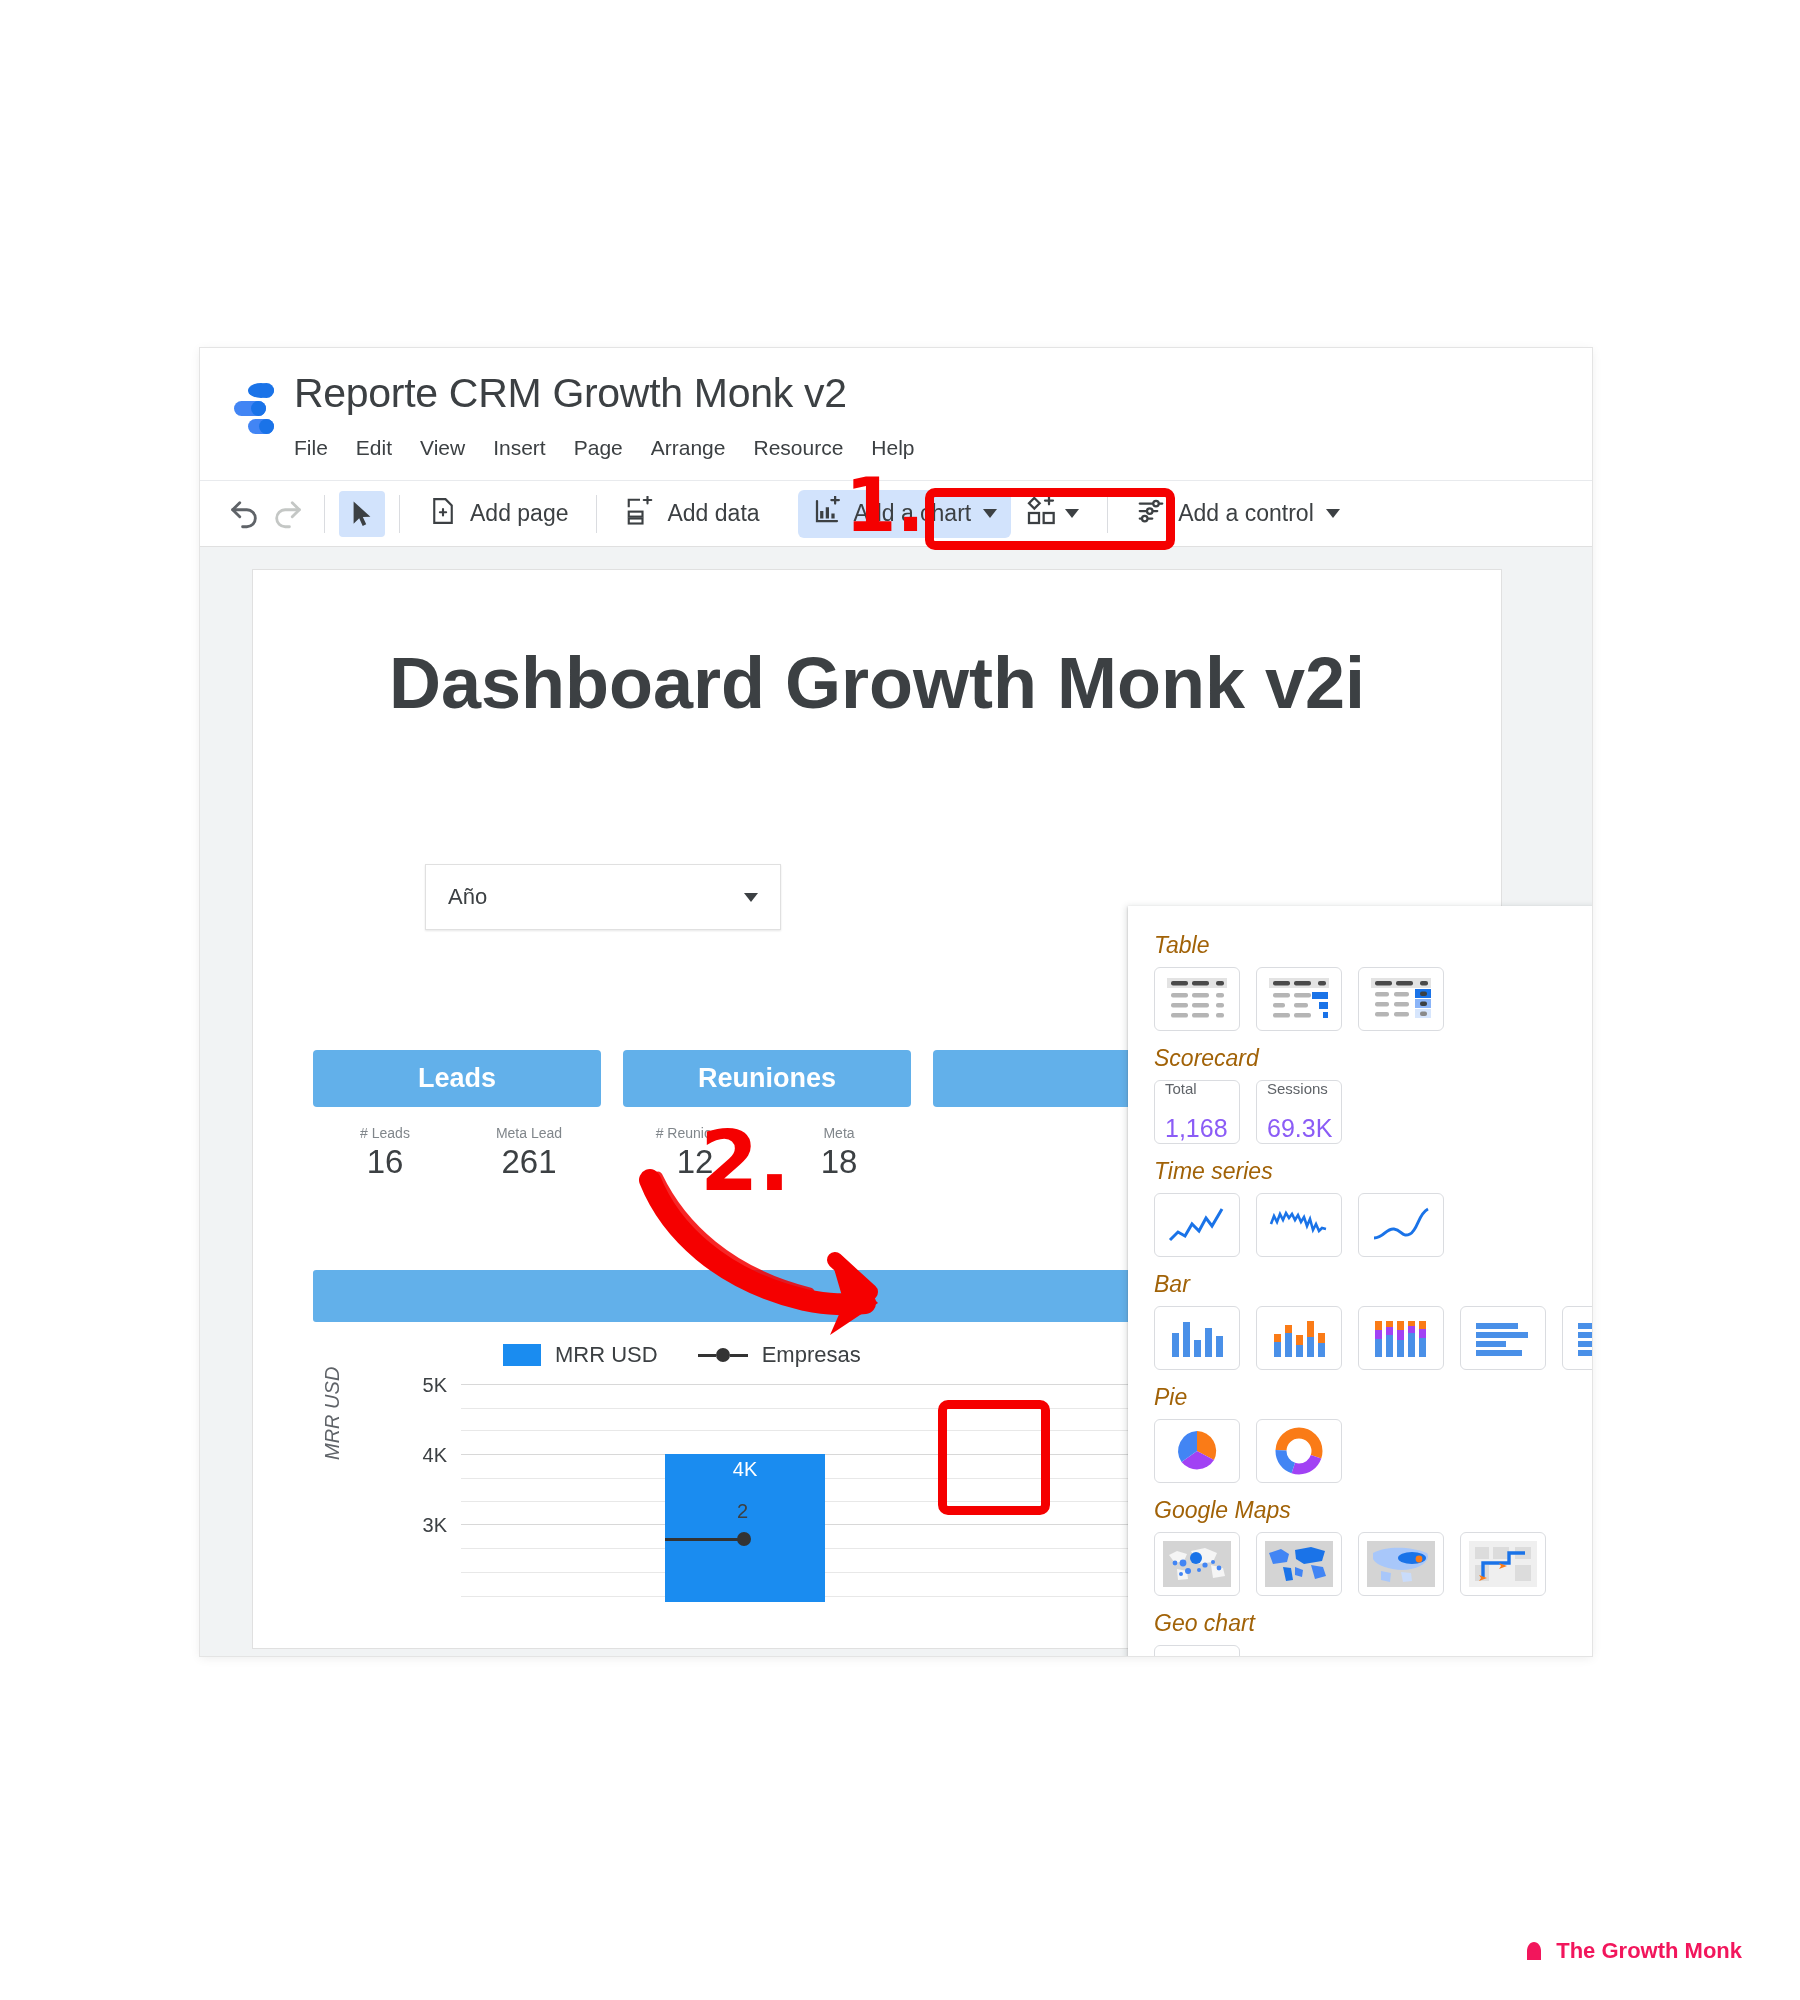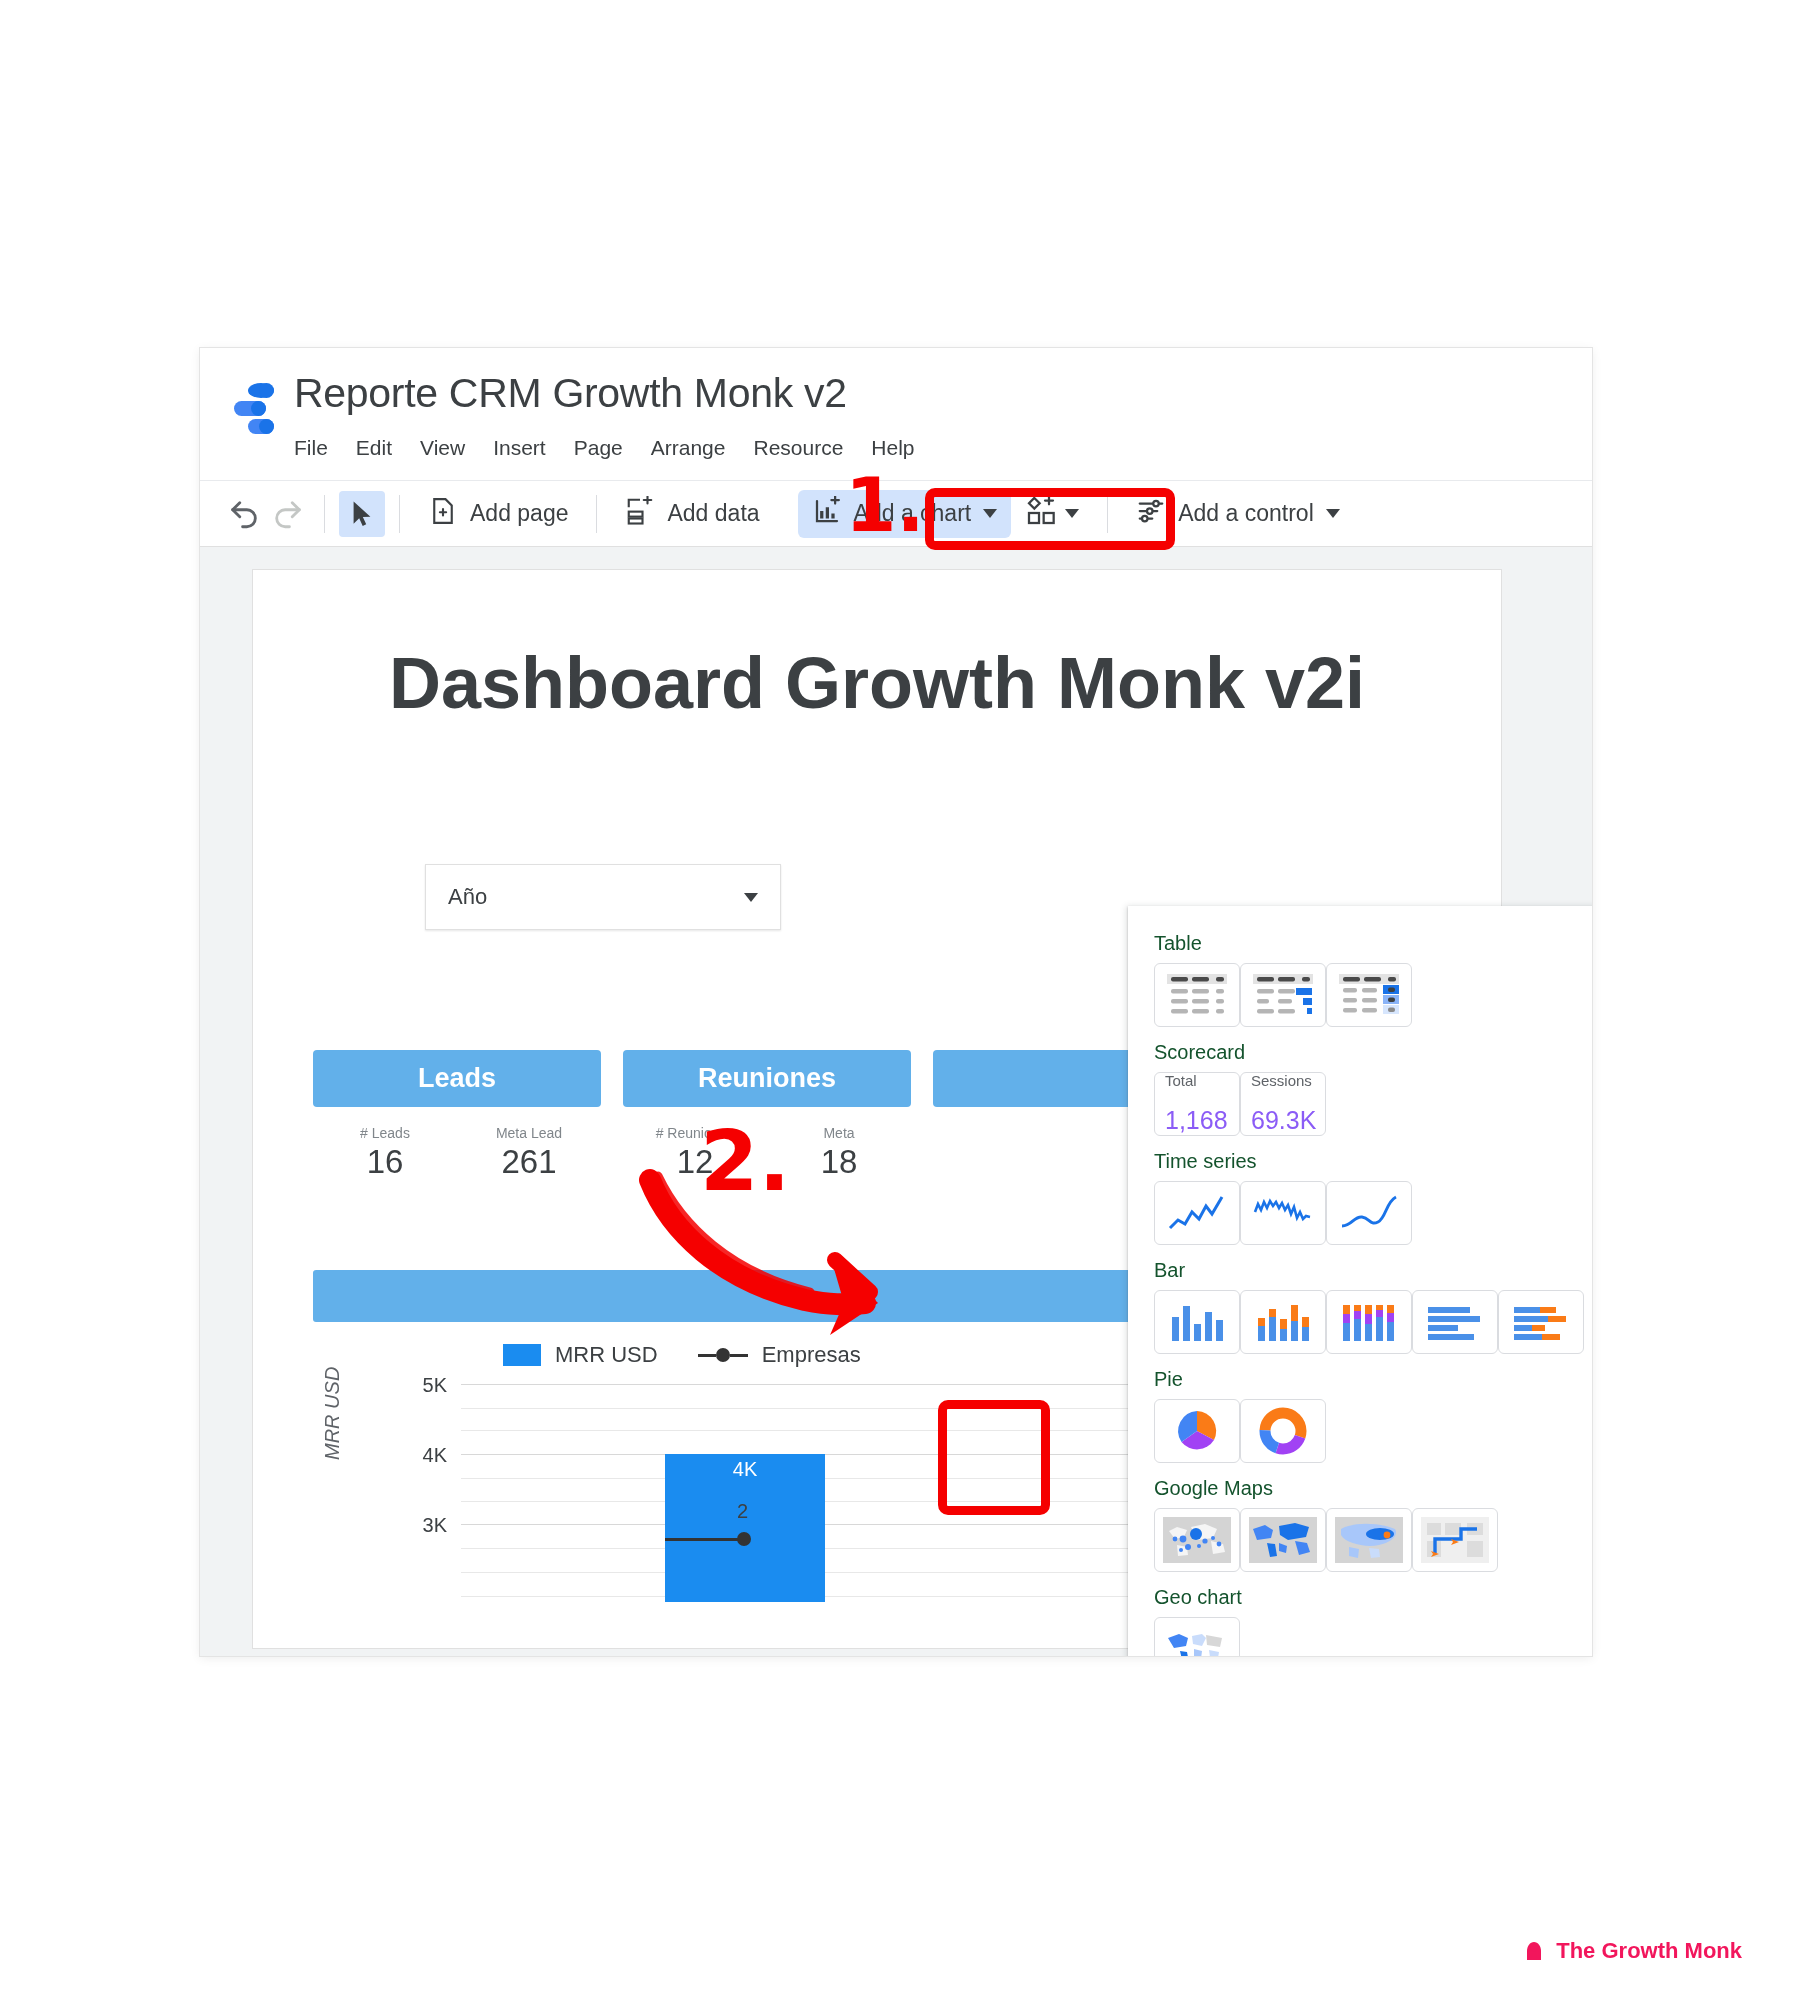--- a/index.html
+++ b/index.html
@@ -160,23 +160,23 @@
   .menu {
     position: absolute; left: 928px; top: 558px;
     width: 668px; height: 1090px;
     background: #fff;
     box-shadow: 0 2px 6px 2px rgba(60,64,67,.15), 0 1px 2px rgba(60,64,67,.3);
     padding: 18px 0 0 0;
     overflow: hidden;
     z-index: 20;
   }
   .menu-section-title {
-    font-size: 20px; color: #14532d; padding: 8px 0 8px 26px;
-  }
-  .menu-row { display: flex; padding: 0 0 6px 26px; flex-wrap: nowrap; }
+    font-size: 23px; color: #a16207; padding: 8px 0 8px 26px; font-style: italic;
+  }
+  .menu-row { display: flex; gap: 16px; padding: 0 0 6px 26px; flex-wrap: nowrap; }
   .chip {
     width: 86px; height: 64px; border: 1px solid #dadce0; border-radius: 6px;
     background: #fff; display: flex; align-items: center; justify-content: center;
     flex: 0 0 auto;
   }
   .chip svg { display: block; }
   .chip.scorecard {
     flex-direction: column; align-items: flex-start; justify-content: center;
     padding: 6px 10px; width: 86px;
   }

